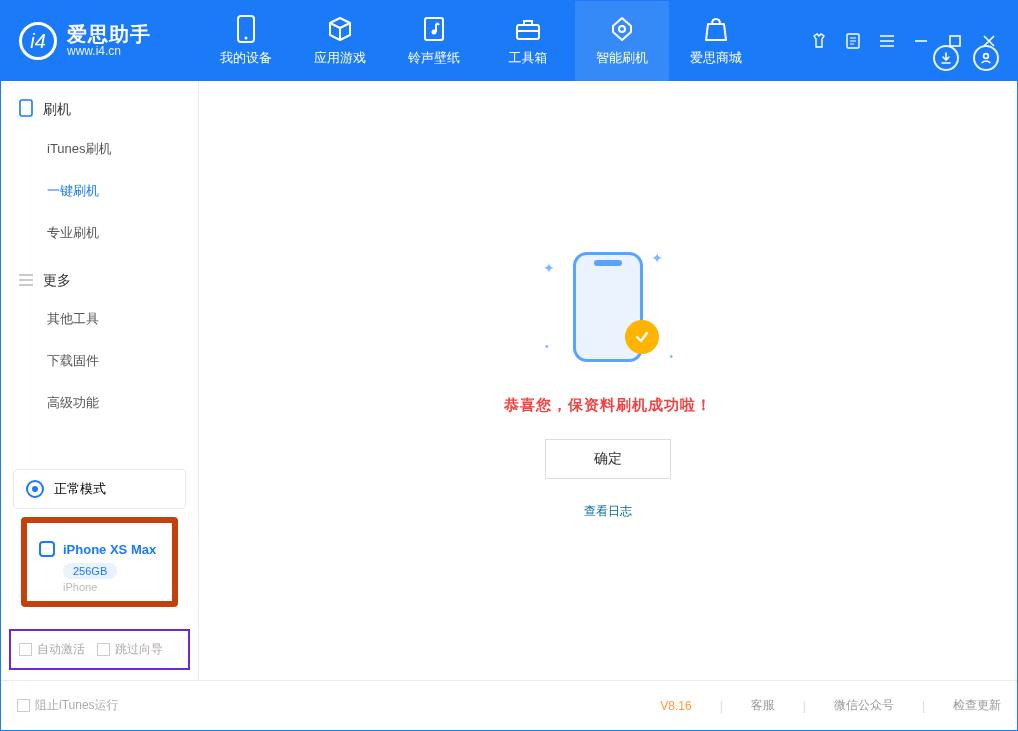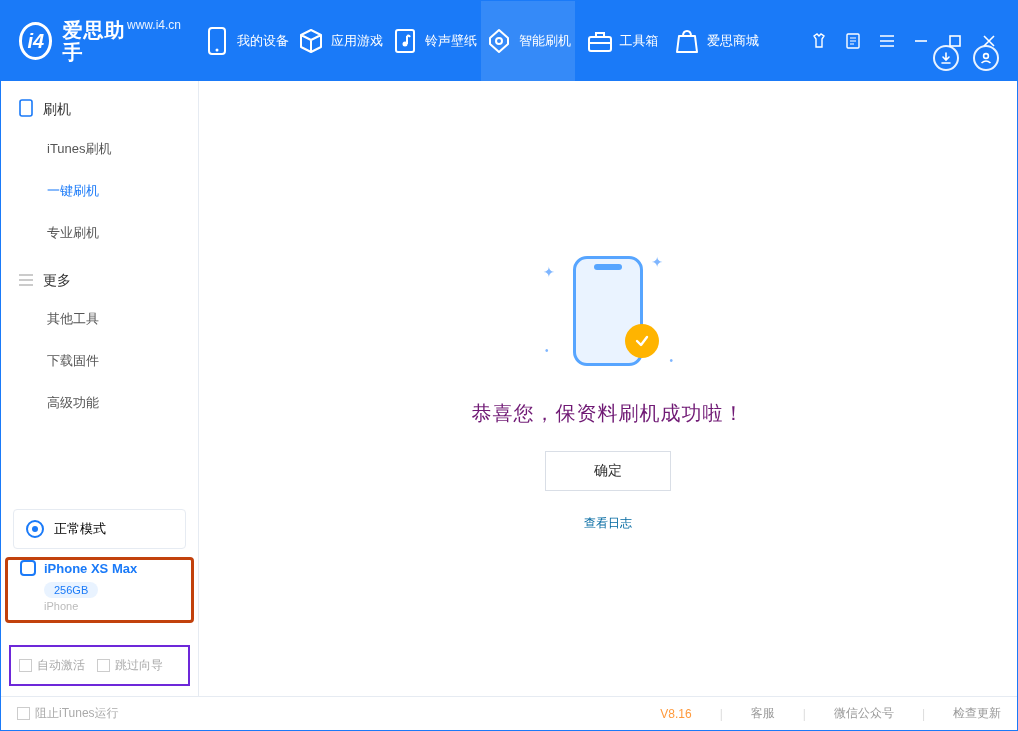--- a/index.html
+++ b/index.html
@@ -2,48 +2,48 @@
 <html><head>
 <meta charset="utf-8">
 <style>
 * { margin: 0; padding: 0; box-sizing: border-box; font-family: "Microsoft YaHei", "PingFang SC", sans-serif; }
 body { background: #fff; }
 .window { width: 1018px; height: 731px; border: 1px solid #1a7af8; display: flex; flex-direction: column; position: relative; }
 
 
 .titlebar { height: 80px; background: linear-gradient(to right, #1a7af8, #1a7af8); color: #fff; display: flex; align-items: center; }
 .logo-block { display: flex; align-items: center; gap: 10px; padding: 0 18px; width: 198px; }
-.logo-circle { width: 38px; height: 38px; border-radius: 50%; border: 3px solid #fff; display: flex; align-items: center; justify-content: center; font-weight: bold; font-style: italic; font-size: 20px; color: #fff; }
-.logo-text { display: flex; flex-direction: row; line-height: 1.1; }
+.logo-circle { width: 38px; height: 38px; border-radius: 50%; border: 3px solid #fff; display: flex; align-items: center; justify-content: center; font-weight: normal; font-style: italic; font-size: 20px; color: #fff; }
+.logo-text { display: flex; flex-direction: column; line-height: 1.1; }
 .logo-text .cn { font-size: 20px; font-weight: 600; letter-spacing: 1px; }
 .logo-text .en { font-size: 12px; opacity: .9; }
 
 .tabs { flex: 1; display: flex; height: 100%; }
-.tab { width: 94px; display: flex; flex-direction: row; align-items: center; justify-content: center; gap: 6px; font-size: 13px; cursor: pointer; }
+.tab { width: 94px; display: flex; flex-direction: column; align-items: center; justify-content: center; gap: 6px; font-size: 13px; cursor: pointer; }
 .tab.active { background: rgba(255,255,255,.12); }
 .tab .ticon { width: 28px; height: 28px; display: flex; align-items: center; justify-content: center; }
 
 .win-controls { display: flex; align-items: center; gap: 14px; padding-right: 18px; margin-left: auto; }
 .win-controls .wc { width: 20px; height: 20px; display: flex; align-items: center; justify-content: center; cursor: pointer; }
 .win-controls-row2 { position: absolute; right: 18px; top: 44px; display: flex; gap: 14px; }
 .circle-btn { width: 26px; height: 26px; border: 2px solid rgba(255,255,255,.9); border-radius: 50%; display: flex; align-items: center; justify-content: center; cursor: pointer; }
 
 
 .body { flex: 1; display: flex; min-height: 0; }
 .sidebar { width: 198px; border-right: 1px solid #e6ebf2; display: flex; flex-direction: column; }
 .side-scroll { flex: 1; overflow: auto; }
 .side-group-hdr { display: flex; align-items: center; gap: 10px; padding: 18px 18px 8px; color: #333; font-size: 14px; }
 .side-item { padding: 12px 18px 12px 46px; font-size: 13px; color: #555; cursor: pointer; }
 .side-item.active { color: #1a7af8; }
 
 .side-card { margin: 8px 12px; padding: 10px 12px; border: 1px solid #e6ebf2; border-radius: 4px; font-size: 13px; display: flex; align-items: center; gap: 10px; }
 .dot-icon { width: 18px; height: 18px; border-radius: 50%; border: 2px solid #1a7af8; position: relative; }
 .dot-icon::after { content: ''; position: absolute; width: 6px; height: 6px; background: #1a7af8; border-radius: 50%; top: 4px; left: 4px; }
 
-.device-card { margin: 0 4px 10px; padding: 0 12px 8px; border: 3px solid #c2410c; border-radius: 4px; }
+.device-card { margin: 0 20px 10px; padding: 18px 12px 8px; border: 6px solid #c2410c; border-radius: 4px; }
 .device-name-row { display: flex; align-items: center; gap: 8px; font-size: 13px; color: #1a7af8; font-weight: 600; }
 .phone-dot { width: 16px; height: 16px; border: 2px solid #1a7af8; border-radius: 4px; }
 .storage-badge { display: inline-block; margin: 6px 0 2px 24px; padding: 2px 10px; border-radius: 10px; background: #e9f3ff; color: #1a7af8; font-size: 11px; }
 .device-type { margin-left: 24px; color: #bbb; font-size: 11px; }
 
 .bottom-options { margin: 12px 8px 10px; padding: 10px 8px; border: 2px solid #6d28d9; display: flex; gap: 12px; align-items: center; }
 .chk { display: flex; align-items: center; gap: 5px; font-size: 12px; color: #aaa; cursor: pointer; }
 .chk .box { width: 13px; height: 13px; border: 1px solid #ccc; }
 
 
@@ -51,26 +51,26 @@
 .success-art { position: relative; width: 130px; height: 130px; display: flex; align-items: center; justify-content: center; }
 .phone-shape { width: 70px; height: 110px; border: 3px solid #57a5ff; border-radius: 14px; background: #eaf3ff; position: relative; }
 .phone-shape::before { content: ''; position: absolute; top: 5px; left: 50%; transform: translateX(-50%); width: 28px; height: 6px; background: #57a5ff; border-radius: 3px; }
 .check-badge { position: absolute; right: 14px; bottom: 18px; width: 34px; height: 34px; background: #ffb400; border-radius: 50%; display: flex; align-items: center; justify-content: center; color: #fff; font-weight: bold; }
 .sparkle { position: absolute; color: #7fb6ff; font-size: 14px; }
 .sparkle.s1 { top: 18px; left: 0; }
 .sparkle.s2 { top: 8px; right: 10px; }
 .sparkle.s3 { bottom: 20px; left: 2px; font-size: 10px; }
 .sparkle.s4 { bottom: 10px; right: 0; font-size: 10px; }
 
-.success-text { font-size: 20px; color: #701a75; letter-spacing: 1px; }
+.success-text { font-size: 15px; color: #ef4444; letter-spacing: 1px; font-weight: bold; }
 .ok-btn { padding: 10px 48px; border: 1px solid #d9dee6; background: #fff; font-size: 14px; color: #333; cursor: pointer; }
 .view-log { font-size: 12px; color: #0369a1; cursor: pointer; }
 
 
-.statusbar { height: 34px; border-top: 1px solid #e6ebf2; display: flex; align-items: center; padding: 12px 16px; font-size: 12px; color: #999; gap: 8px; }
+.statusbar { height: 50px; border-top: 1px solid #e6ebf2; display: flex; align-items: center; padding: 12px 16px; font-size: 12px; color: #999; gap: 8px; }
 .statusbar .right { margin-left: auto; display: flex; align-items: center; gap: 28px; }
 .version { color: #ff9a3d; }
 .divider { color: #ddd; }
 .status-link { cursor: pointer; }
 </style>
 </head>
 <body>
 
 <div class="window">
 
@@ -104,37 +104,37 @@
       <div class="tab">
         <span class="ticon">
             <svg width="24" height="26" viewBox="0 0 24 26">
               <rect x="3" y="2" width="18" height="22" rx="2" fill="none" stroke="#fff" stroke-width="2"></rect>
               <path d="M14 8 L14 16 M14 8 Q16 7 17 9" fill="none" stroke="#fff" stroke-width="2"></path>
               <circle cx="12" cy="16" r="2.5" fill="#fff"></circle>
             </svg>
           </span>
         <span>铃声壁纸</span>
       </div>
+      <div class="tab">
+        <span class="ticon">
+            <svg width="26" height="24" viewBox="0 0 26 24">
+              <rect x="2" y="8" width="22" height="14" rx="2" fill="none" stroke="#fff" stroke-width="2"></rect>
+              <path d="M9 8 L9 4 L17 4 L17 8 M2 14 L24 14" fill="none" stroke="#fff" stroke-width="2"></path>
+            </svg>
+          </span>
+        <span>工具箱</span>
+      </div>
       <div class="tab active">
         <span class="ticon">
             <svg width="26" height="26" viewBox="0 0 26 26">
               <path d="M13 2 L4 10 L4 16 L13 24 L22 16 L22 10 Z" fill="none" stroke="#fff" stroke-width="2" stroke-linejoin="round"></path>
               <circle cx="13" cy="13" r="3" fill="none" stroke="#fff" stroke-width="2"></circle>
             </svg>
           </span>
         <span>智能刷机</span>
-      </div>
-      <div class="tab">
-        <span class="ticon">
-            <svg width="26" height="24" viewBox="0 0 26 24">
-              <rect x="2" y="8" width="22" height="14" rx="2" fill="none" stroke="#fff" stroke-width="2"></rect>
-              <path d="M9 8 L9 4 L17 4 L17 8 M2 14 L24 14" fill="none" stroke="#fff" stroke-width="2"></path>
-            </svg>
-          </span>
-        <span>工具箱</span>
       </div>
       <div class="tab">
         <span class="ticon">
             <svg width="24" height="26" viewBox="0 0 24 26">
               <path d="M4 8 L20 8 L22 24 L2 24 Z M8 8 Q8 3 12 3 Q16 3 16 8" fill="none" stroke="#fff" stroke-width="2" stroke-linejoin="round"></path>
             </svg>
           </span>
         <span>爱思商城</span>
       </div>
     </div>

